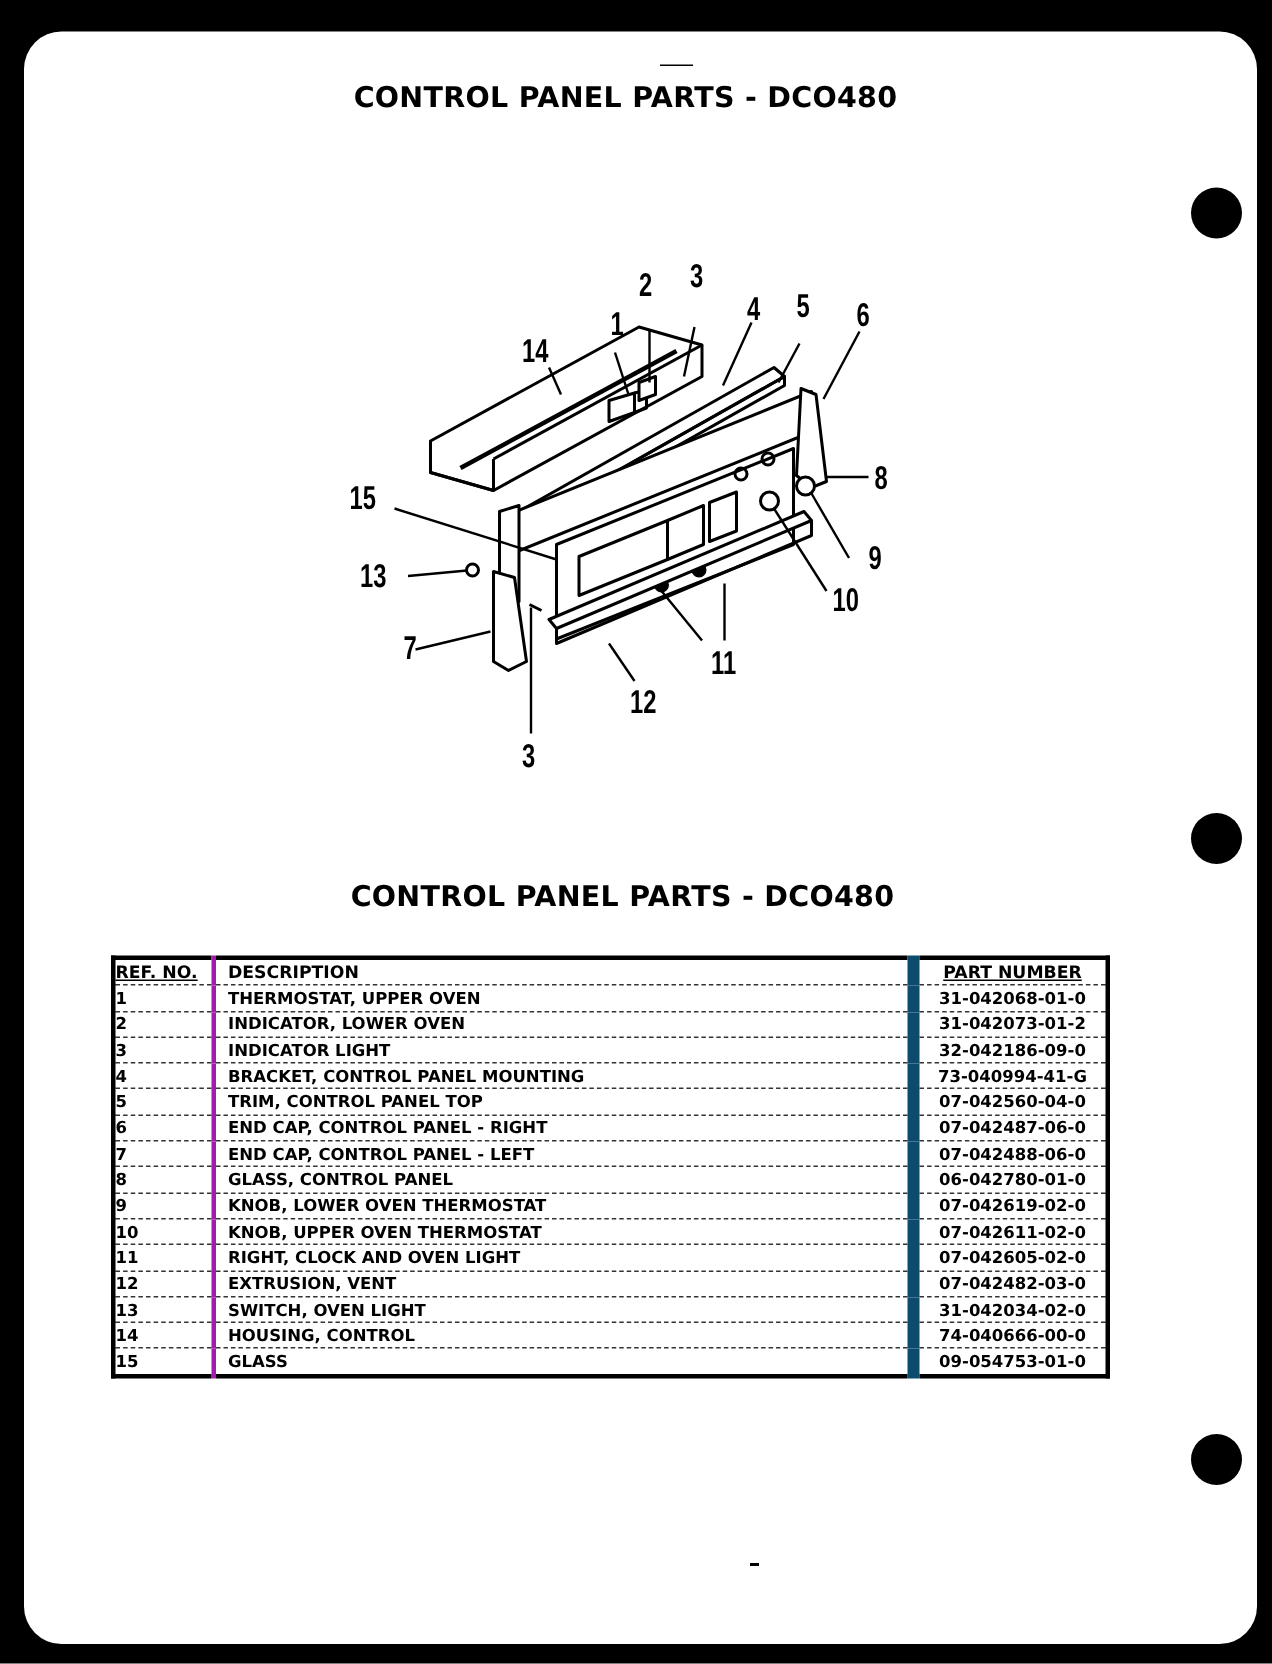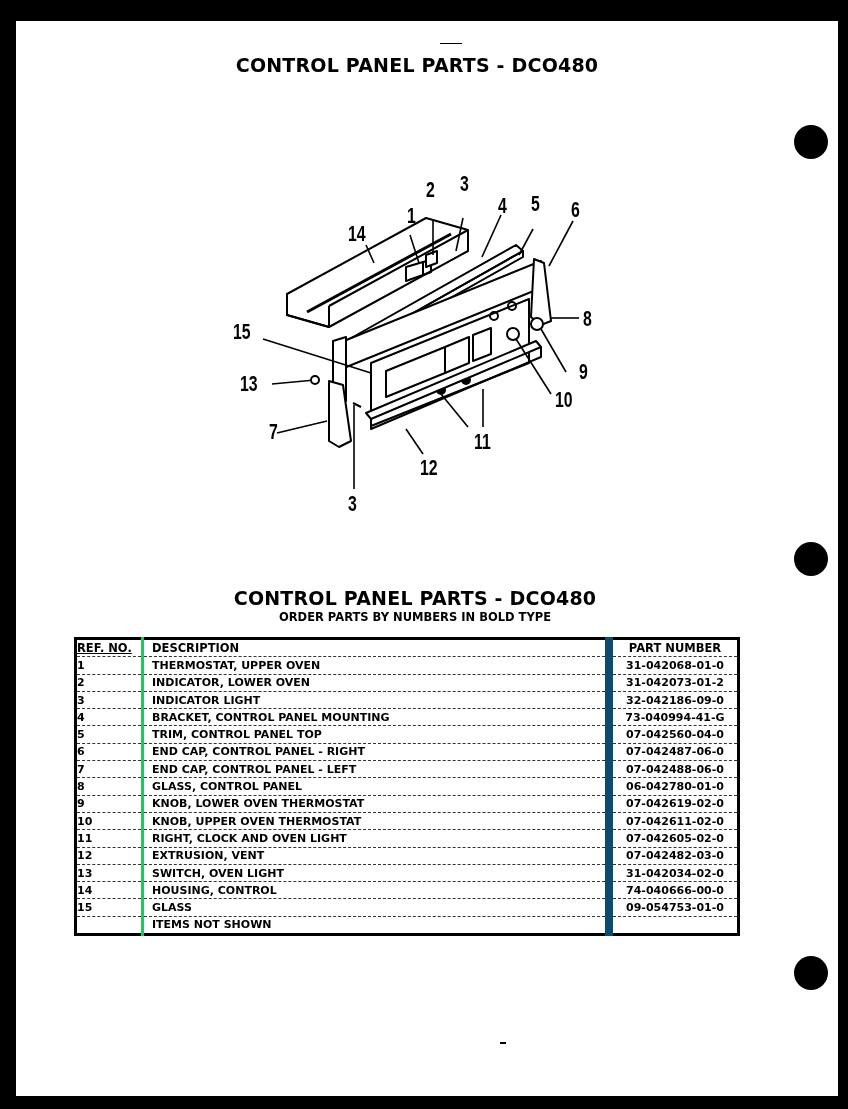--- a/index.html
+++ b/index.html
@@ -1,21 +1,21 @@
 <!DOCTYPE html>
 <html><head>
 <meta charset="utf-8">
 <style>
   html, body { margin: 0; padding: 0; }
   body {
     width: 848px; height: 1109px; background: #000; position: relative; overflow: hidden;
     font-family: "Liberation Sans", sans-serif;
   }
   .page {
-    position: absolute; left: 16px; top: 21px; width: 822px; height: 1075px; background: #fff;
+    position: absolute; left: 16px; top: 21px; width: 822px; height: 1075px; background: #fff; border-radius: 25px;
   }
   .title {
     position: absolute; left: 0; width: 822px; text-align: center;
     font-family: "DejaVu Sans", sans-serif; font-weight: 900; font-size: 19px; letter-spacing: 0.2px; color: #000;
   }
   .title-top { top: 33px; left: -10px; }
   .title-bottom { top: 566px; left: -12px; }
   .subtitle {
     position: absolute; top: 589px; left: -12px; width: 822px; text-align: center;
     font-family: "DejaVu Sans", sans-serif; font-weight: 900; font-size: 11.5px; color: #000;
@@ -31,24 +31,24 @@
   table.parts {
     position: absolute; left: 58px; top: 616px; width: 666px;
     border-collapse: collapse; border: 3px solid #000;
     font-family: "DejaVu Sans", sans-serif; font-size: 11px; color: #000;
   }
   table.parts td, table.parts th {
     padding: 0; height: 16.3px; line-height: 15px; font-weight: bold; text-align: left;
     border-bottom: 1px dashed #333;
   }
   table.parts th { font-weight: 900; font-size: 11.5px; }
-  td.ref, th.ref { width: 64px; text-align: center; border-right: 3px solid #22c55e; }
+  td.ref, th.ref { width: 64px; text-align: center; border-right: 3px solid #a21caf; }
   td.desc, th.desc { padding-left: 8px !important; border-right: 8px solid #0c4a6e; }
   td.pn, th.pn { width: 124px; text-align: center !important; }
-  th.pn span { }
+  th.pn span { text-decoration: underline; }
   th.ref span { text-decoration: underline; }
   .section-row td.desc { font-weight: 900; }
   .tick { position: absolute; background: #000; }
 </style>
 </head>
 <body>
 
 <div class="page">
 
   <div class="title title-top">CONTROL PANEL PARTS - DCO480</div>
@@ -133,21 +133,20 @@
     <span class="callout" style="left:29px; top:222px;">13</span>
     <span class="callout" style="left:368px; top:210px;">9</span>
     <span class="callout" style="left:344px; top:238px;">10</span>
     <span class="callout" style="left:58px; top:270px;">7</span>
     <span class="callout" style="left:263px; top:280px;">11</span>
     <span class="callout" style="left:209px; top:306px;">12</span>
     <span class="callout" style="left:137px; top:342px;">3</span>
   </div>
 
   <div class="title title-bottom">CONTROL PANEL PARTS - DCO480</div>
-  <div class="subtitle">ORDER PARTS BY NUMBERS IN BOLD TYPE</div>
 
   <table class="parts">
     <thead>
       <tr>
         <th class="ref"><span>REF. NO.</span></th>
         <th class="desc">DESCRIPTION</th>
         <th class="pn"><span>PART NUMBER</span></th>
       </tr>
     </thead>
     <tbody>
@@ -219,23 +218,18 @@
       <tr>
           <td class="ref">14</td>
           <td class="desc">HOUSING, CONTROL</td>
           <td class="pn">74-040666-00-0</td>
         </tr>
       <tr>
           <td class="ref">15</td>
           <td class="desc">GLASS</td>
           <td class="pn">09-054753-01-0</td>
         </tr>
-      <tr class="section-row">
-          <td class="ref"></td>
-          <td class="desc">ITEMS NOT SHOWN</td>
-          <td class="pn"></td>
-        </tr>
     </tbody>
   </table>
 
   <div class="tick" style="left:484px; top:1021px; width:6px; height:2px;"></div>
   <div class="tick" style="left:424px; top:22px; width:22px; height:1px;"></div>
 </div>
 
 </body></html>

